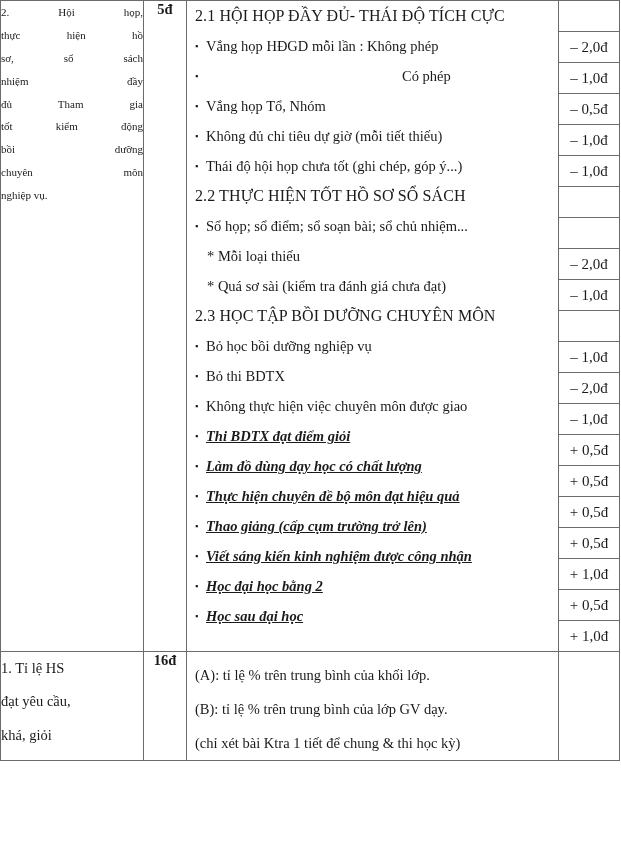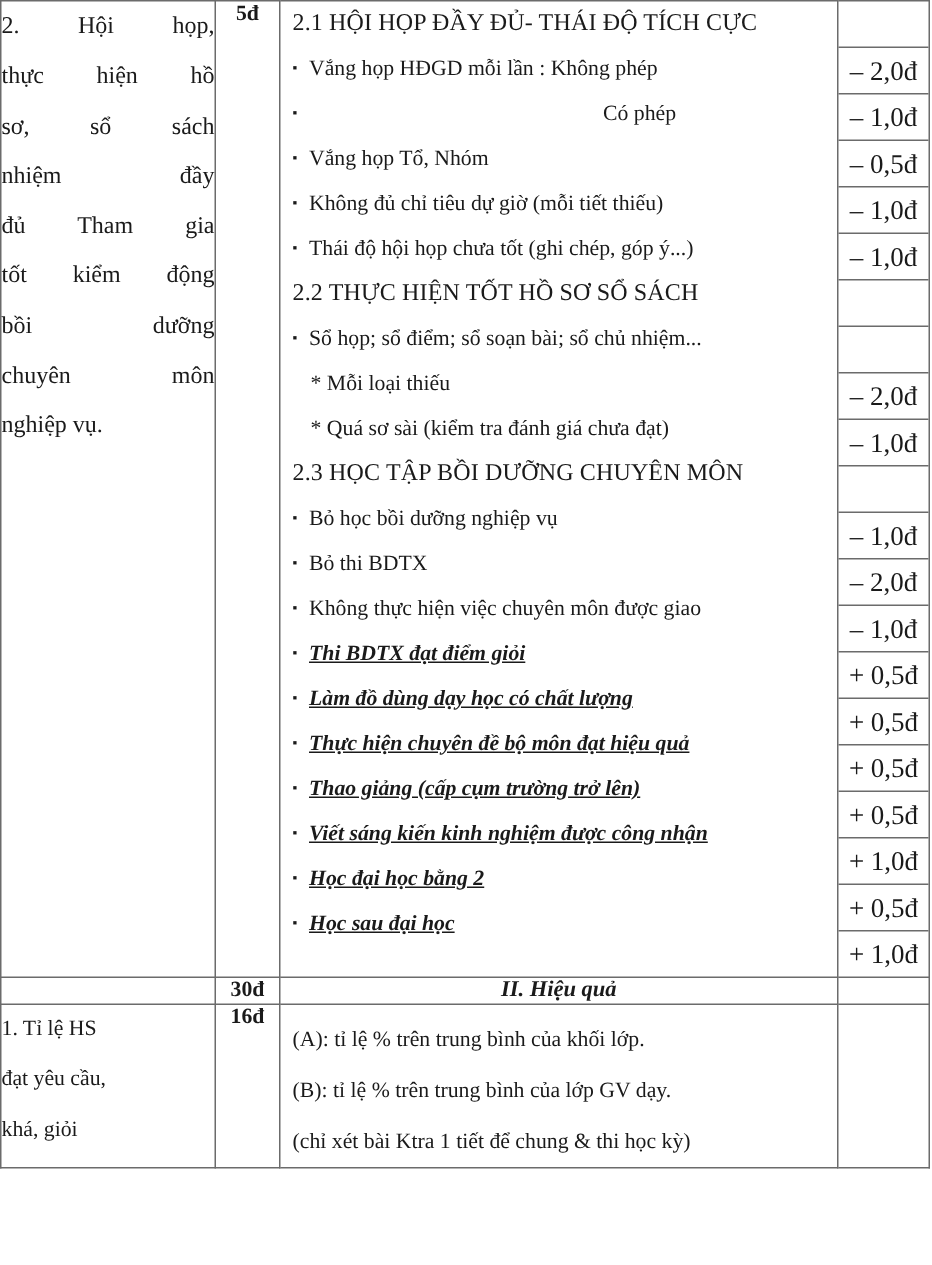--- a/index.html
+++ b/index.html
@@ -33,21 +33,21 @@
     padding: 0;
   }
   
   col.c1 { width: 143px; }
   col.c2 { width: 43px; }
   col.c3 { width: 372px; }
   col.c4 { width: 61px; }
 
   .crit-cell {
     padding: 6px 8px 8px 8px;
-    font-size: 16px;
+    font-size: 11px;
     line-height: 2.08;
     text-align: justify;
     text-align-last: justify;
     hyphens: none;
     margin-left: 40px;
   }
   .crit-cell .line {
     display: block;
     text-align: justify;
     text-align-last: justify;
@@ -94,21 +94,21 @@
   }
   .bullet::before {
     content: "\25AA";
   }
   .indent1 { padding-left: 20px; }
   .ital { font-style: italic; font-weight: bold; text-decoration: underline; }
   .pt {
     display: block;
     height: 30px;
     line-height: 30px;
-    font-size: 18px;
+    font-size: 15px;
     text-align: center;
   }
   .pts-wrap > .pt + .pt {
     border-top: 1px solid #6b6b6b;
   }
   .section-row td {
     text-align: center;
   }
   .section-title {
     font-style: italic;
@@ -224,26 +224,20 @@
             <span class="pt">+ 0,5đ</span>
             <span class="pt">+ 0,5đ</span>
             <span class="pt">+ 0,5đ</span>
             <span class="pt">+ 1,0đ</span>
             <span class="pt">+ 0,5đ</span>
             <span class="pt">+ 1,0đ</span>
           </div>
         </td>
       </tr>
 
-      <tr class="section-row">
-        <td></td>
-        <td class="section-score">30đ</td>
-        <td class="section-title">II. Hiệu quả</td>
-        <td></td>
-      </tr>
 
       <tr class="lastblock">
         <td class="crit-cell2">
           <span class="line">1.  Tỉ  lệ  HS</span>
           <span class="line">đạt yêu cầu,</span>
           <span class="line">khá, giỏi</span>
         </td>
         <td class="score-cell">16đ</td>
         <td class="content-cell">
           <span class="row" style="padding-top:6px;">(A): tỉ lệ % trên trung bình của khối lớp.</span>

